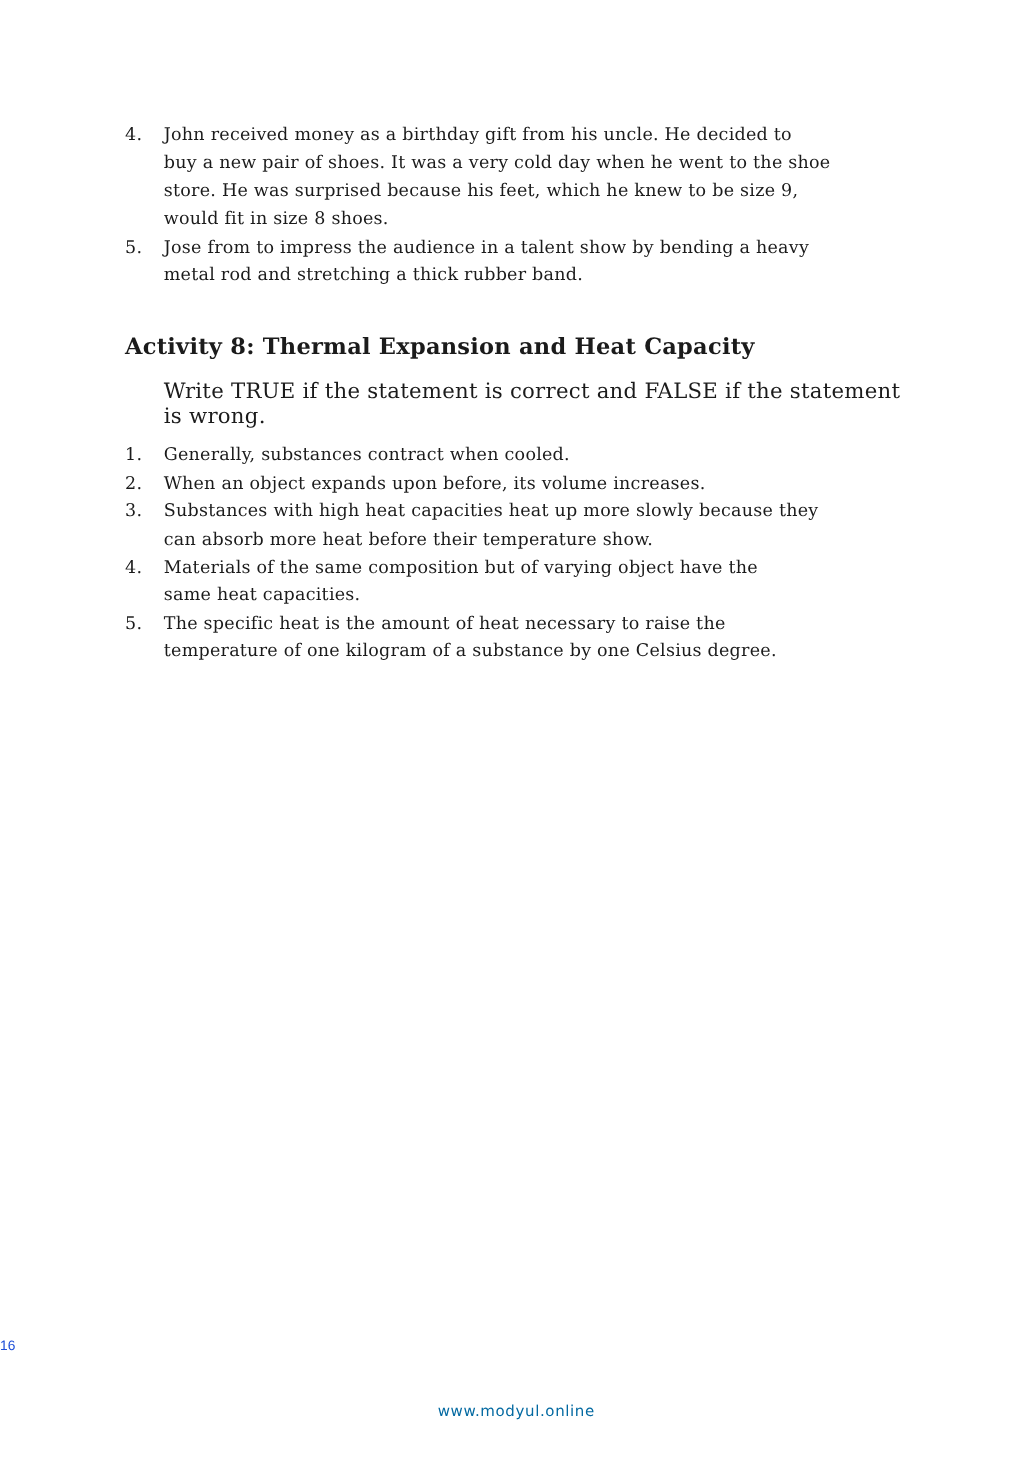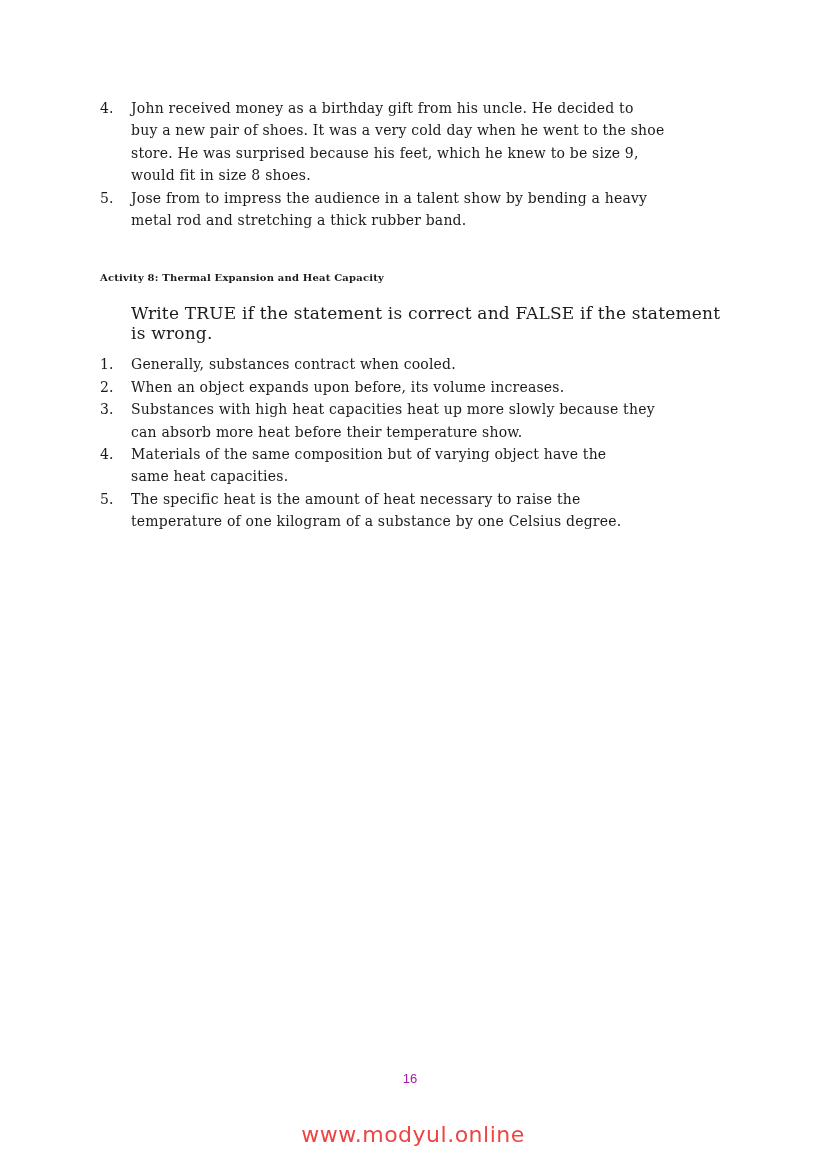--- a/index.html
+++ b/index.html
@@ -31,52 +31,52 @@
   .num {
     flex: 0 0 31px;
   }
   .txt {
     flex: 1;
     white-space: pre-line;
   }
   .activity-title {
     margin-top: 36px;
     font-weight: bold;
-    font-size: 10px;
+    font-size: 18px;
     line-height: 22px;
   }
   .activity-instruction {
     margin-top: 14px;
     margin-left: 31px;
     font-size: 17px;
     line-height: 20px;
   }
   .activity-list {
     margin-top: 10px;
   }
   .page-number {
     position: absolute;
     left: 0;
     right: 6px;
     top: 1071px;
-    text-align: center;
+    text-align: left;
     font-family: "Liberation Sans", "DejaVu Sans", sans-serif;
-    font-size: 13px;
-    color: #a21caf;
+    font-size: 11px;
+    color: #1d4ed8;
   }
   .watermark {
     position: absolute;
     left: 0;
     right: 0;
     top: 1122px;
     text-align: center;
     font-family: "DejaVu Sans", "Liberation Sans", sans-serif;
-    font-size: 22px;
+    font-size: 12px;
     letter-spacing: 0.5px;
-    color: #ef4444;
+    color: #0369a1;
   }
 </style>
 </head>
 <body>
 
 <div class="content">
 
   <div class="row">
     <span class="num">4.</span>
     <div class="txt">John received money as a birthday gift from his uncle. He decided to

